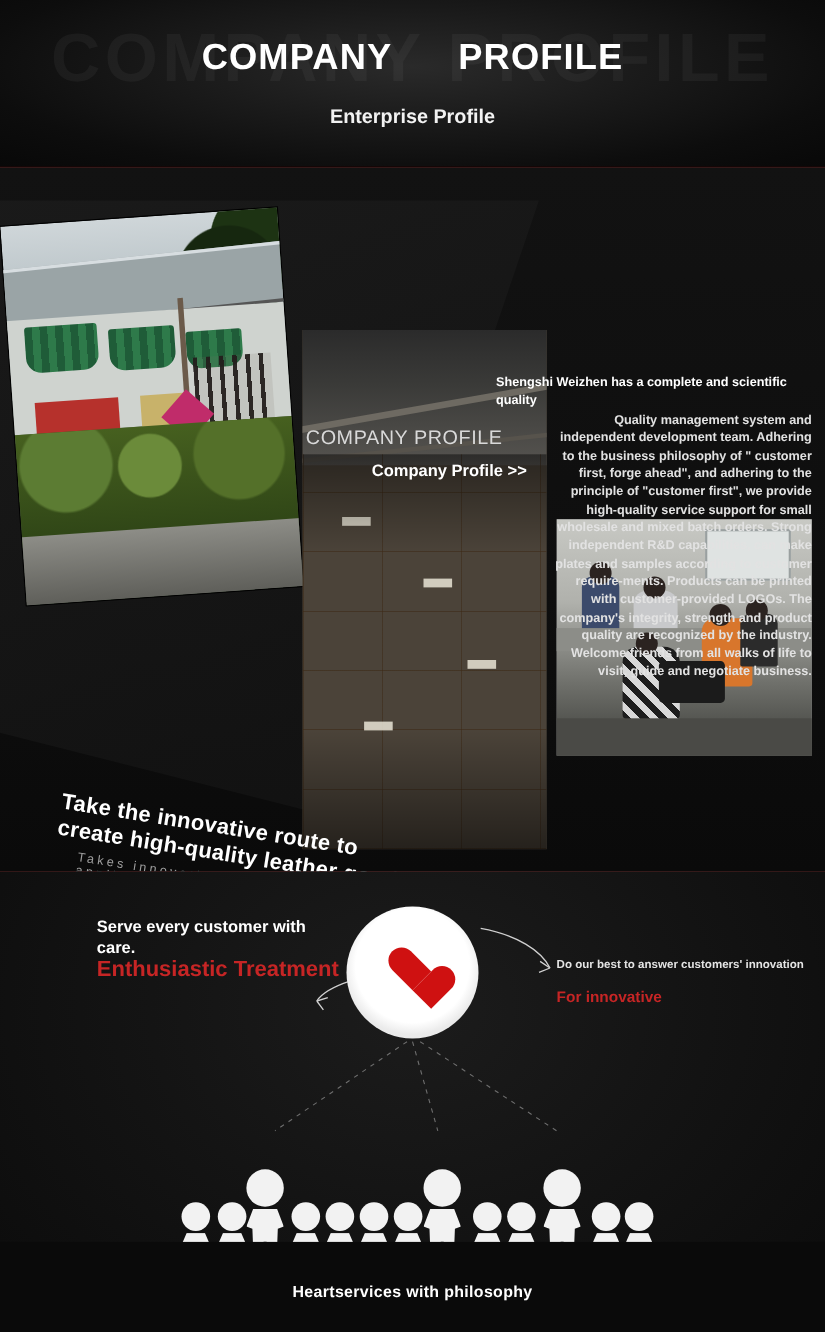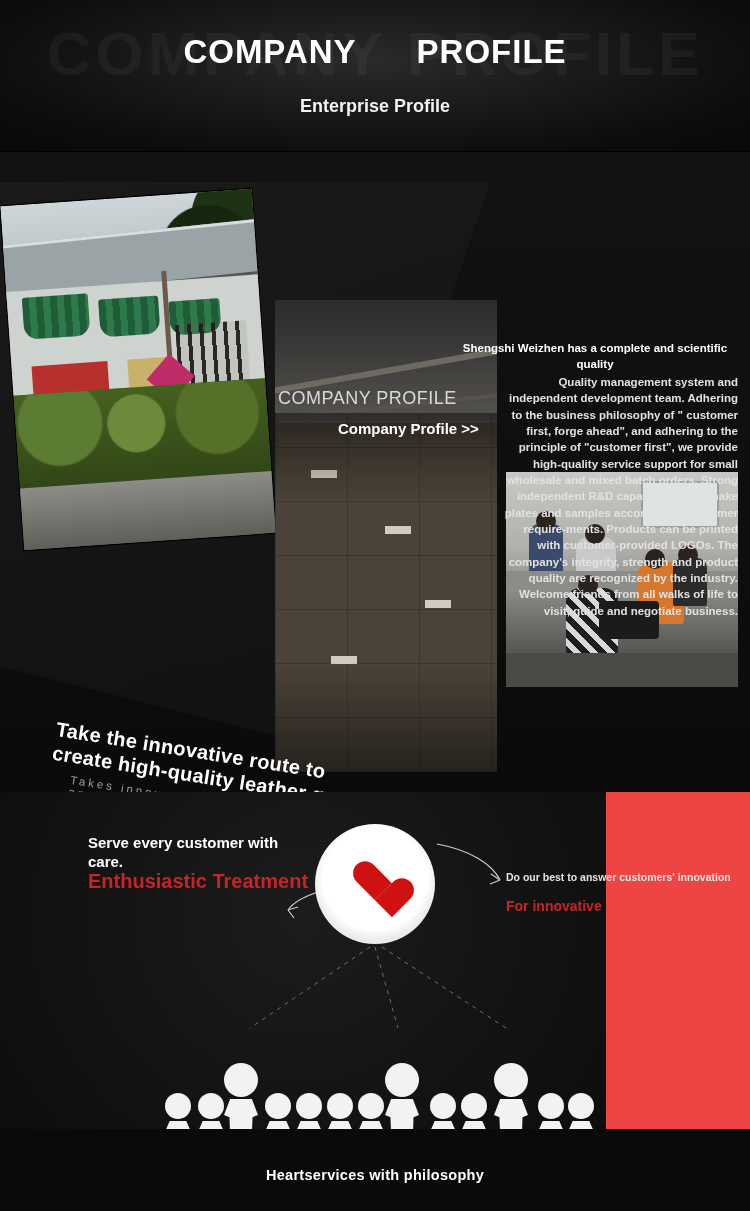--- a/index.html
+++ b/index.html
@@ -169,21 +169,21 @@
     font-size: 15px;
     font-weight: bold;
   }
   .right-head {
     position: absolute;
     left: 451px; top: 188px;
     width: 288px;
     color: #ffffff;
     font-size: 11.5px;
     font-weight: bold;
-    text-align: center;
+    text-align: left;
     line-height: 1.4;
   }
   .right-body {
     position: absolute;
     left: 500px; top: 222px;
     width: 238px;
     color: #e2e2e2;
     font-size: 11.5px;
     font-weight: bold;
     line-height: 1.42;
@@ -210,21 +210,21 @@
     margin-left: 22px;
     color: #9e9e9e;
     font-size: 11.5px;
     letter-spacing: 3px;
   }
 
   
   .sec2 {
     position: absolute;
     top: 792px; left: 0;
-    width: 606px; height: 419px;
+    width: 750px; height: 419px;
     background: radial-gradient(ellipse at 50% 30%, #1c1c1c 0%, #141414 45%, #0b0b0b 100%);
   }
   .heart-circle {
     position: absolute;
     left: 315px; top: 32px;
     width: 120px; height: 120px;
     border-radius: 50%;
     background: radial-gradient(circle at 50% 45%, #ffffff 0 58%, #ebebeb 70%, #e2e2e2 100%);
   }
   .heart {

